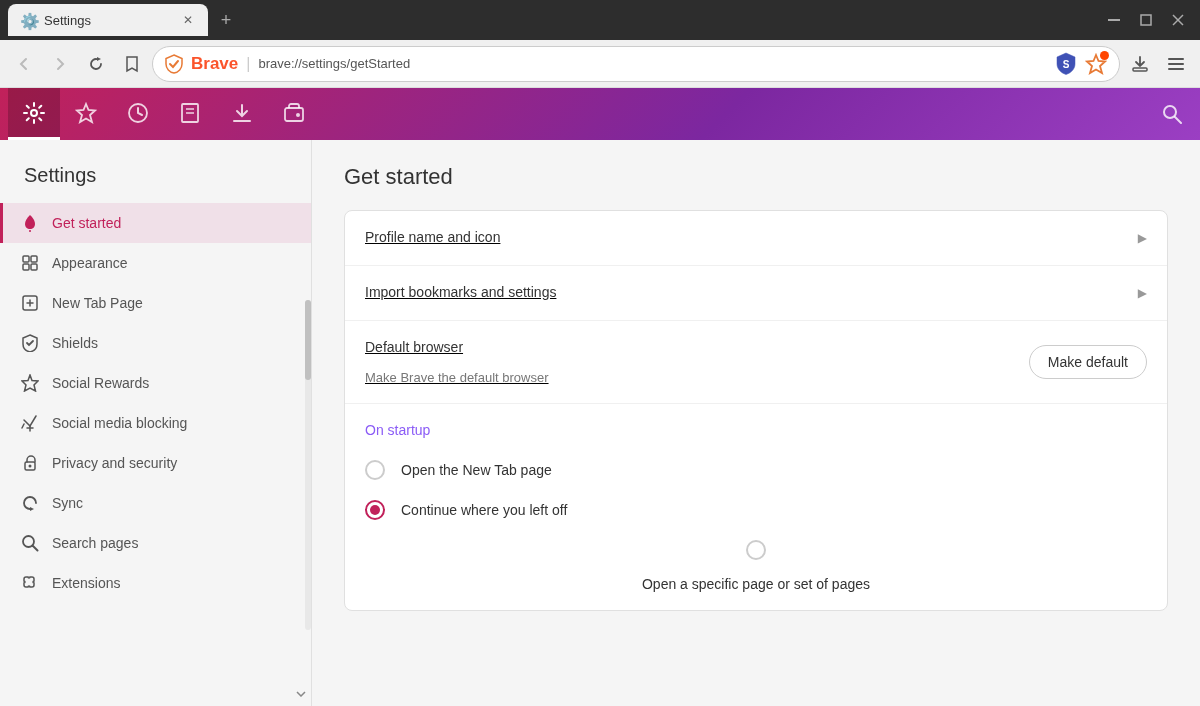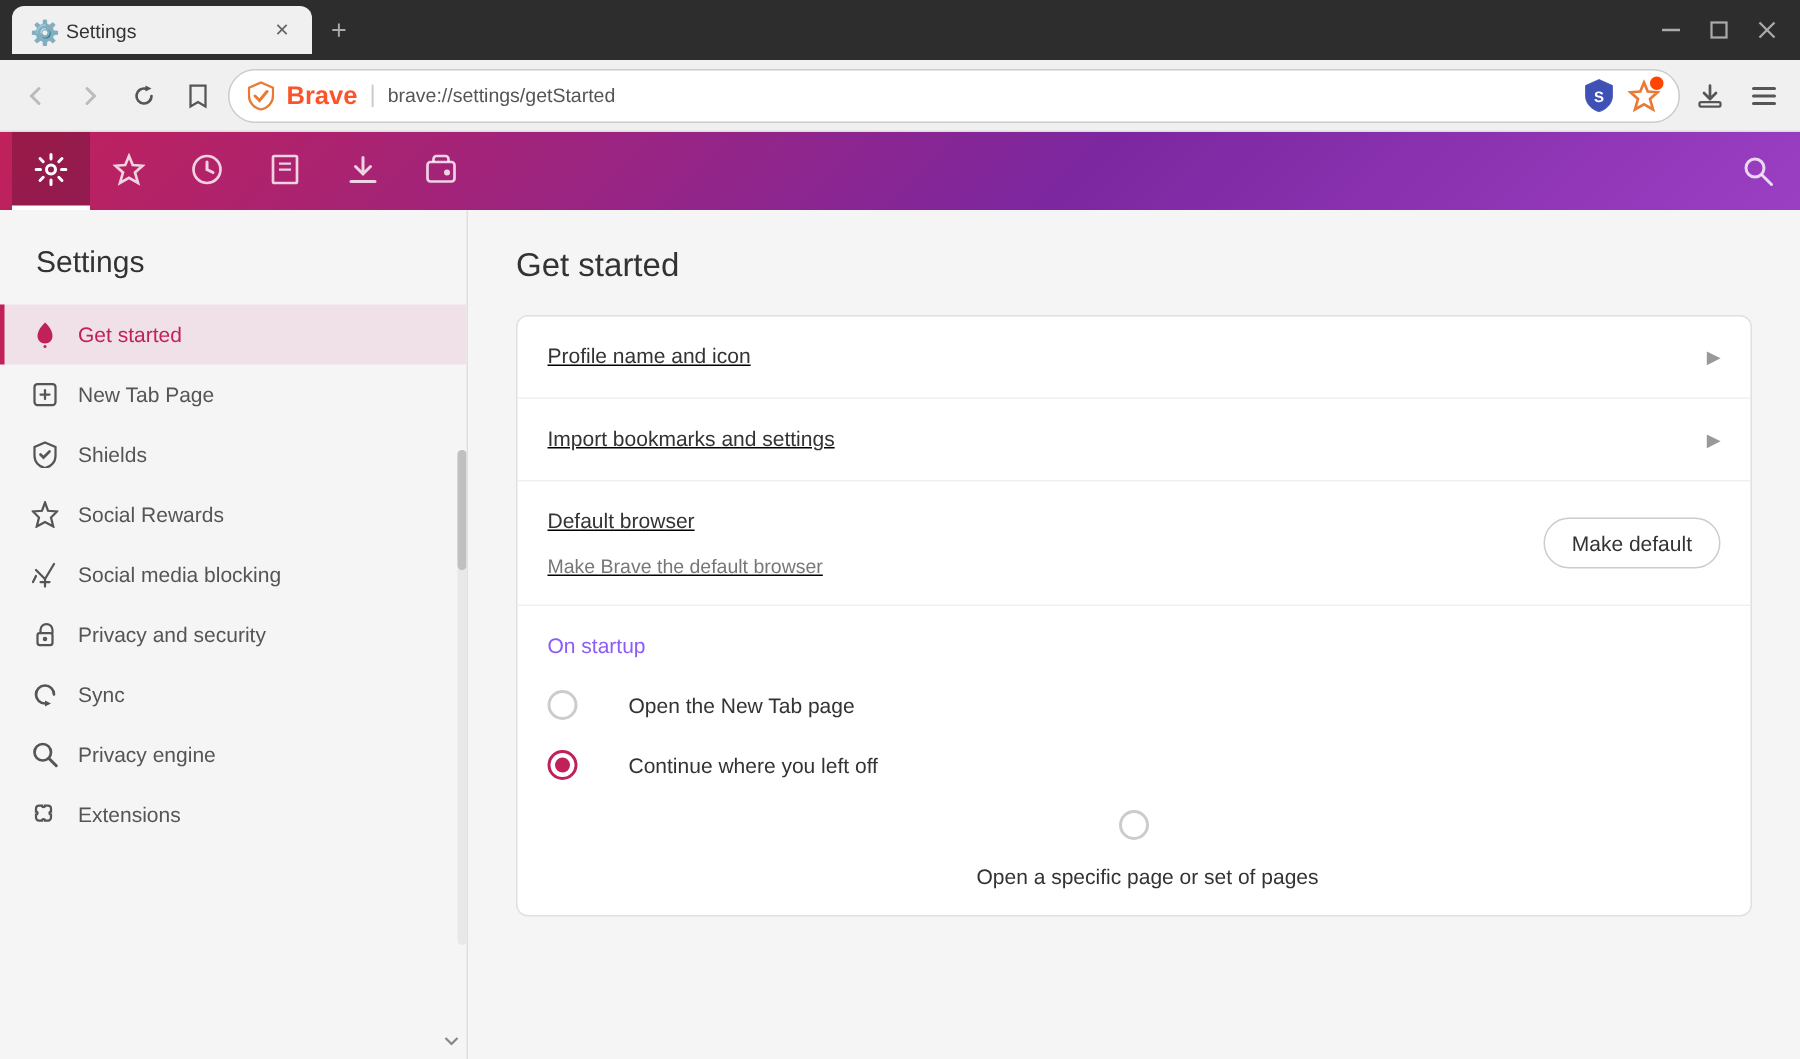--- a/index.html
+++ b/index.html
@@ -53,21 +53,21 @@
     .card-row-text { flex: 1; text-decoration: underline; }
     .card-row-title { font-size: 14px; color: #333; margin-bottom: 2px; }
     .card-row-subtitle { font-size: 13px; color: #777; margin-top: 15px; }
     .card-row-arrow { color: #999; font-size: 12px; }
     .make-default-btn { background: white; border: 1px solid #ccc; border-radius: 20px; padding: 8px 18px; font-size: 14px; color: #333; cursor: pointer; white-space: nowrap; }
     .section-header { font-size: 14px; color: #8b5cf6; padding: 18px 20px 12px; font-weight: 500; }
     .radio-row { display: flex; align-items: center; gap: 16px; padding: 10px 20px; cursor: pointer; }
     .radio-circle { width: 20px; height: 20px; border-radius: 50%; border: 2px solid #ccc; display: flex; align-items: center; justify-content: center; flex-shrink: 0; }
     .radio-circle.selected { border: 2px solid #c1215a; }
     .radio-inner { width: 10px; height: 10px; border-radius: 50%; background: #c1215a; }
-    .radio-label { font-size: 14px; color: #333; margin-left: 18px; }
+    .radio-label { font-size: 14px; color: #333; }
 
     
     svg { display: block; }
   </style>
 </head>
 <body>
 
 <div class="browser-chrome">
   <div class="tab-bar">
     <div class="tab-active">
@@ -215,20 +215,31 @@
     <div class="sidebar-item active">
       <span class="icon">
         <svg width="18" height="18" viewBox="0 0 18 18">
             <path d="M9 1 C9 1 14 5 14 10 C14 13 11.8 15 9 15 C6.2 15 4 13 4 10 C4 7 6 4 9 1Z" fill="#c1215a"></path>
             <circle cx="9" cy="17" r="1" fill="#c1215a"></circle>
           </svg>
       </span>
       <span>Get started</span>
     </div>
 
+    <div class="sidebar-item">
+      <span class="icon">
+        <svg width="18" height="18" viewBox="0 0 18 18">
+            <rect x="2" y="2" width="6" height="6" rx="1" fill="none" stroke="#555" stroke-width="1.5"></rect>
+            <rect x="10" y="2" width="6" height="6" rx="1" fill="none" stroke="#555" stroke-width="1.5"></rect>
+            <rect x="2" y="10" width="6" height="6" rx="1" fill="none" stroke="#555" stroke-width="1.5"></rect>
+            <rect x="10" y="10" width="6" height="6" rx="1" fill="none" stroke="#555" stroke-width="1.5"></rect>
+          </svg>
+      </span>
+      <span>Appearance</span>
+    </div>
 
     <div class="sidebar-item">
       <span class="icon">
         <svg width="18" height="18" viewBox="0 0 18 18">
             <rect x="2" y="2" width="14" height="14" rx="2" fill="none" stroke="#555" stroke-width="1.5"></rect>
             <line x1="9" y1="6" x2="9" y2="12" stroke="#555" stroke-width="1.5" stroke-linecap="round"></line>
             <line x1="6" y1="9" x2="12" y2="9" stroke="#555" stroke-width="1.5" stroke-linecap="round"></line>
           </svg>
       </span>
       <span>New Tab Page</span>
@@ -286,21 +297,21 @@
       <span>Sync</span>
     </div>
 
     <div class="sidebar-item">
       <span class="icon">
         <svg width="18" height="18" viewBox="0 0 18 18">
             <circle cx="7.5" cy="7.5" r="5.5" fill="none" stroke="#555" stroke-width="1.8"></circle>
             <line x1="11.5" y1="11.5" x2="16.5" y2="16.5" stroke="#555" stroke-width="2" stroke-linecap="round"></line>
           </svg>
       </span>
-      <span>Privacy engine</span>
+      <span>Search pages</span>
     </div>
 
     <div class="sidebar-item">
       <span class="icon">
         <svg width="18" height="18" viewBox="0 0 18 18">
             <path d="M7 3 H5 C3.9 3 3 3.9 3 5 V7 C3 7 4 7 4 8 C4 9 3 9 3 9 V11 C3 12.1 3.9 13 5 13 H7 C7 13 7 12 8 12 C9 12 9 13 9 13 H11 C12.1 13 13 12.1 13 11 V9 C13 9 12 9 12 8 C12 7 13 7 13 7 V5 C13 3.9 12.1 3 11 3 H9 C9 3 9 4 8 4 C7 4 7 3 7 3Z" fill="none" stroke="#555" stroke-width="1.5"></path>
           </svg>
       </span>
       <span>Extensions</span>
     </div>

